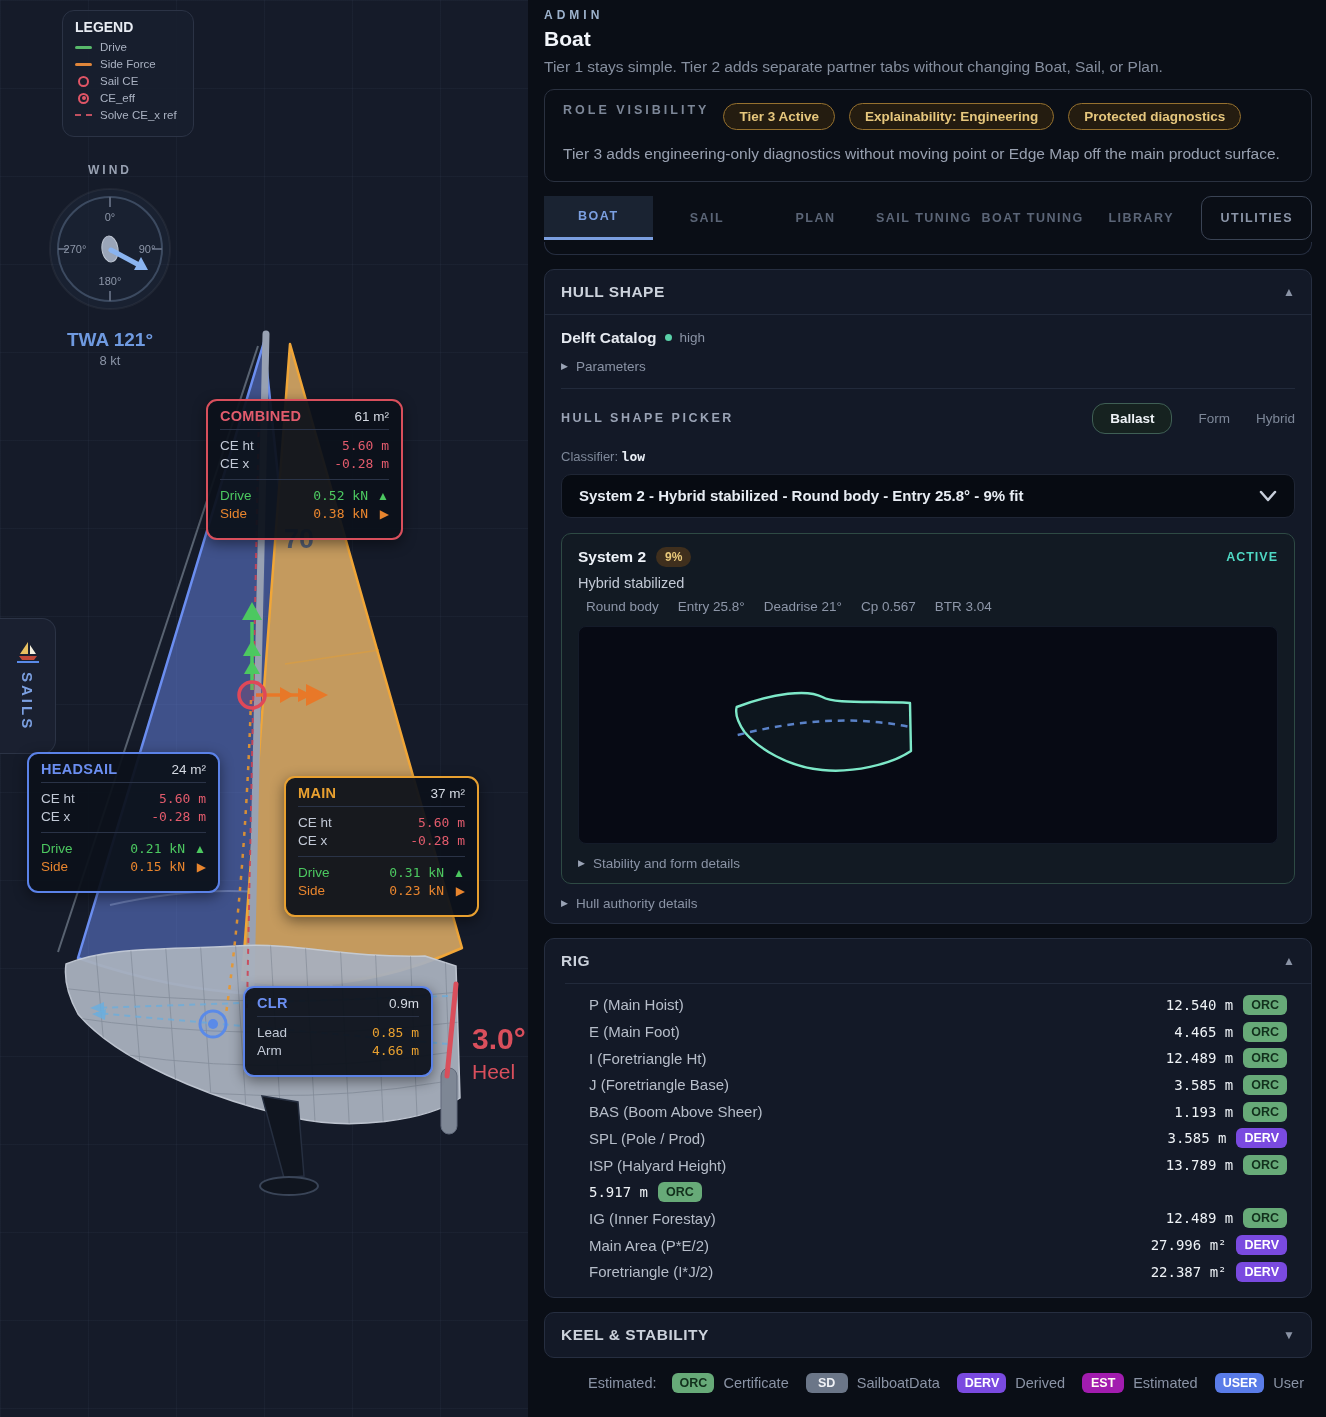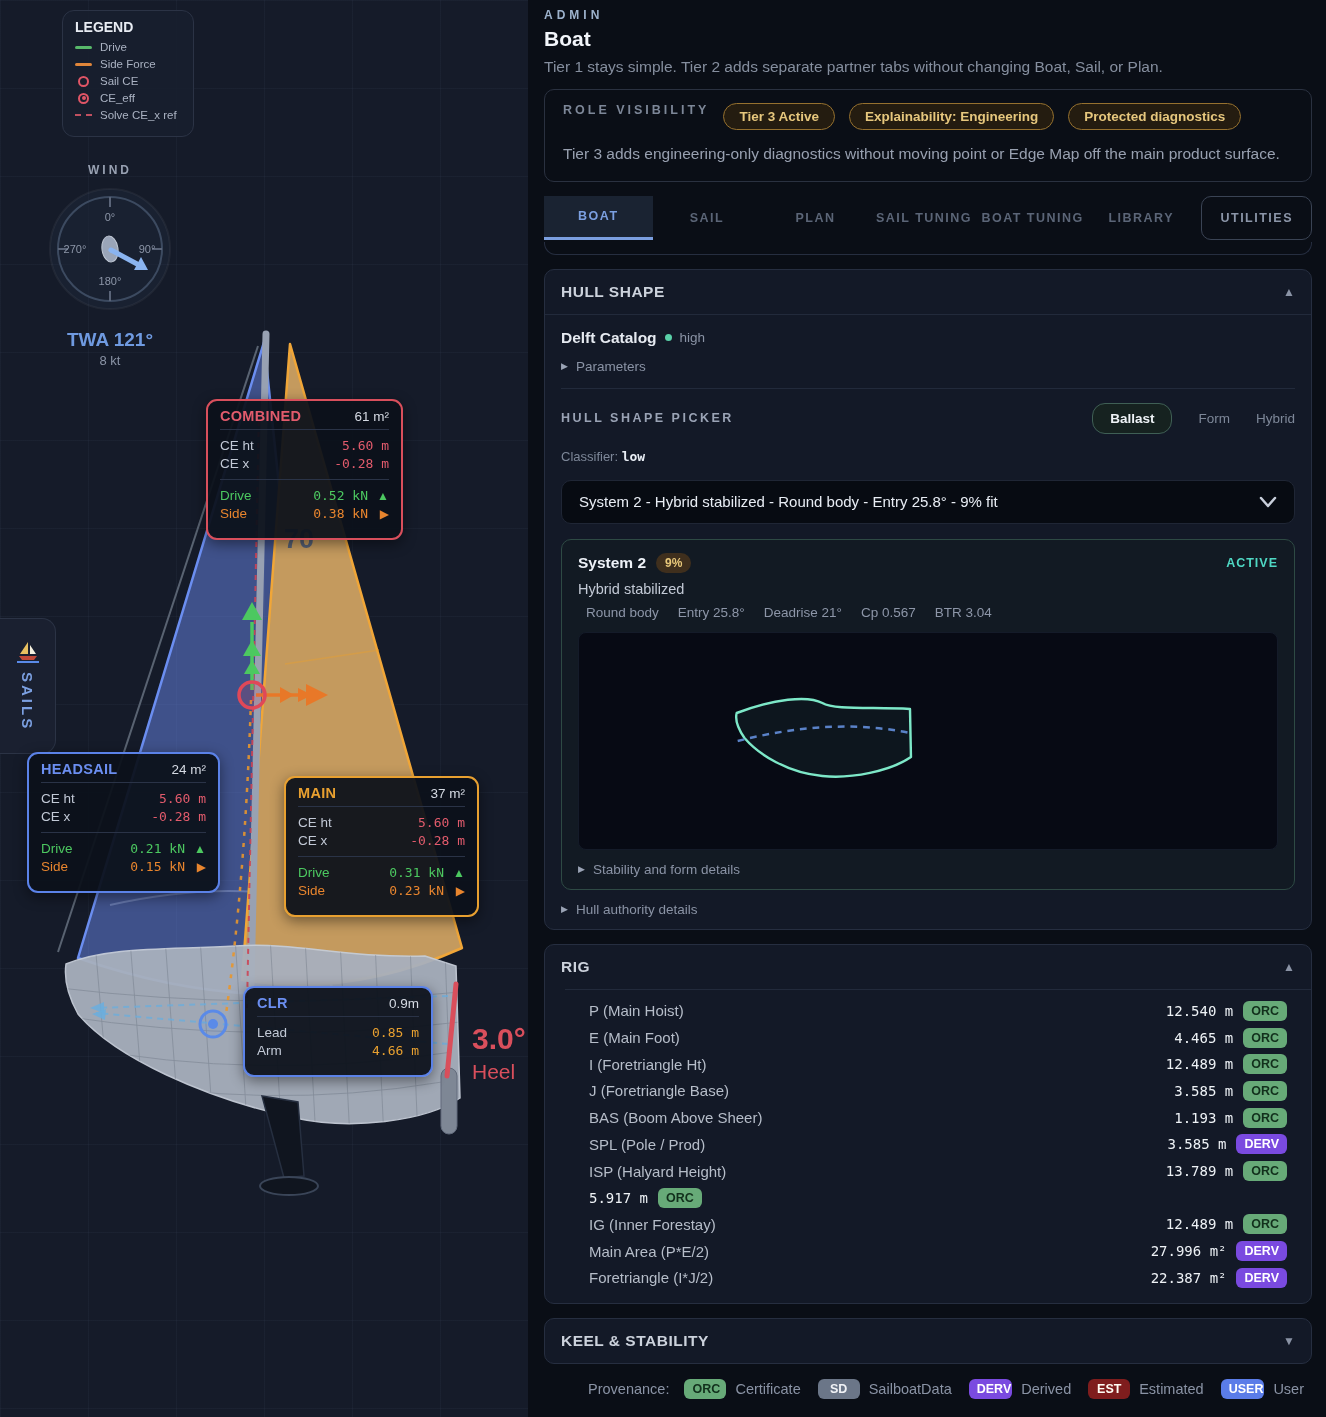--- a/index.html
+++ b/index.html
@@ -100,22 +100,22 @@
 
   .picker-row { display:flex; align-items:center; justify-content:space-between; }
   .picker-label { font-size:12.5px; font-weight:700; letter-spacing:2.5px; color:#9aa3b5; }
   .picker-opts { display:flex; align-items:center; gap:26px; }
   .opt { font-size:13.5px; color:#7d8798; cursor:pointer; }
   .opt.active { border:1px solid #3f5f55; background:#162220; color:#eef2f6; font-weight:700; padding:7px 17px; border-radius:13px; }
 
   .classifier { margin-top:15px; font-size:13px; color:#7d8798; }
   .classifier .cv { font-family:"DejaVu Sans Mono", monospace; font-weight:700; color:#e8edf4; }
 
-  .select { margin-top:16px; height:44px; background:#070b12; border:1px solid #1f2635; border-radius:10px;
-    display:flex; align-items:center; justify-content:space-between; padding:0 17px; cursor:pointer; }
+  .select { margin-top:10px; height:44px; background:#070b12; border:1px solid #1f2635; border-radius:10px;
+    display:flex; align-items:center; justify-content:space-between; padding:0 17px; cursor:pointer;font-weight:bold; }
   .select .sel-txt { font-size:15px; color:#e8edf4; }
 
   .syscard { margin-top:15px; border:1px solid #2e4a44; border-radius:10px; background:#121a23; padding:13px 16px 12px; }
   .sys-hd { display:flex; align-items:center; justify-content:space-between; }
   .sys-hd-l { display:flex; align-items:center; gap:10px; }
   .sys-name { font-size:15.5px; font-weight:800; color:#eef2f8; }
   .fit-badge { background:#3f2f1d; color:#e8c87a; font-weight:700; font-size:12px; padding:3px 9px; border-radius:999px; }
   .sys-active { font-size:12.5px; font-weight:800; letter-spacing:1px; color:#4fd8c4; }
   .sys-type { margin-top:8px; font-size:14.5px; color:#c3cad6; }
   .sys-stats { margin-top:8px; display:flex; gap:19px; font-size:13.5px; color:#8d96a8;margin-left:8px; }
@@ -123,21 +123,21 @@
 
   .rig-body { padding:8px 24px 12px; border-top:1px solid #222a3b;margin-left:20px; }
   .rrow { display:flex; align-items:center; height:26.7px; gap:10px; }
   .rlabel { flex:1; font-size:15px; color:#b6bdc9; }
   .rval { font-family:"DejaVu Sans Mono", monospace; font-size:14px; color:#eef2f6; }
   .badge { display:inline-block; min-width:42px; text-align:center; font-size:12.5px; font-weight:800;
     padding:3px 8px; border-radius:6px; }
   .badge[data-kind="ORC"]  { background:#67aa78; color:#12301c; }
   .badge[data-kind="DERV"] { background:#7a4ae0; color:#ffffff; }
   .badge[data-kind="SD"]   { background:#6b7688; color:#f0f2f6; }
-  .badge[data-kind="EST"]  { background:#7f1d1d; color:#fffdf4; }
+  .badge[data-kind="EST"]  { background:#a21caf; color:#fffdf4; }
   .badge[data-kind="USER"] { background:#5a7ce8; color:#ffffff; }
 
   .prov { margin-top:15px; display:flex; align-items:center; gap:9px; padding-left:44px; font-size:14.5px; color:#8a93a5; }
   .prov .plabel { margin-right:6px; }
   .prov .pname { margin-right:8px; }
 </style>
 </head>
 <body>
 
 <div class="app">
@@ -551,21 +551,21 @@
     </div>
 
     <div class="card">
       <div class="card-hd">
         <span class="ttl">KEEL &amp; STABILITY</span>
         <span class="tri">▼</span>
       </div>
     </div>
 
     <div class="prov">
-      <span class="plabel">Provenance:</span>
+      <span class="plabel">Estimated:</span>
       <span class="badge" data-kind="ORC">ORC</span>
         <span class="pname">Certificate</span>
       <span class="badge" data-kind="SD">SD</span>
         <span class="pname">SailboatData</span>
       <span class="badge" data-kind="DERV">DERV</span>
         <span class="pname">Derived</span>
       <span class="badge" data-kind="EST">EST</span>
         <span class="pname">Estimated</span>
       <span class="badge" data-kind="USER">USER</span>
         <span class="pname">User</span>

